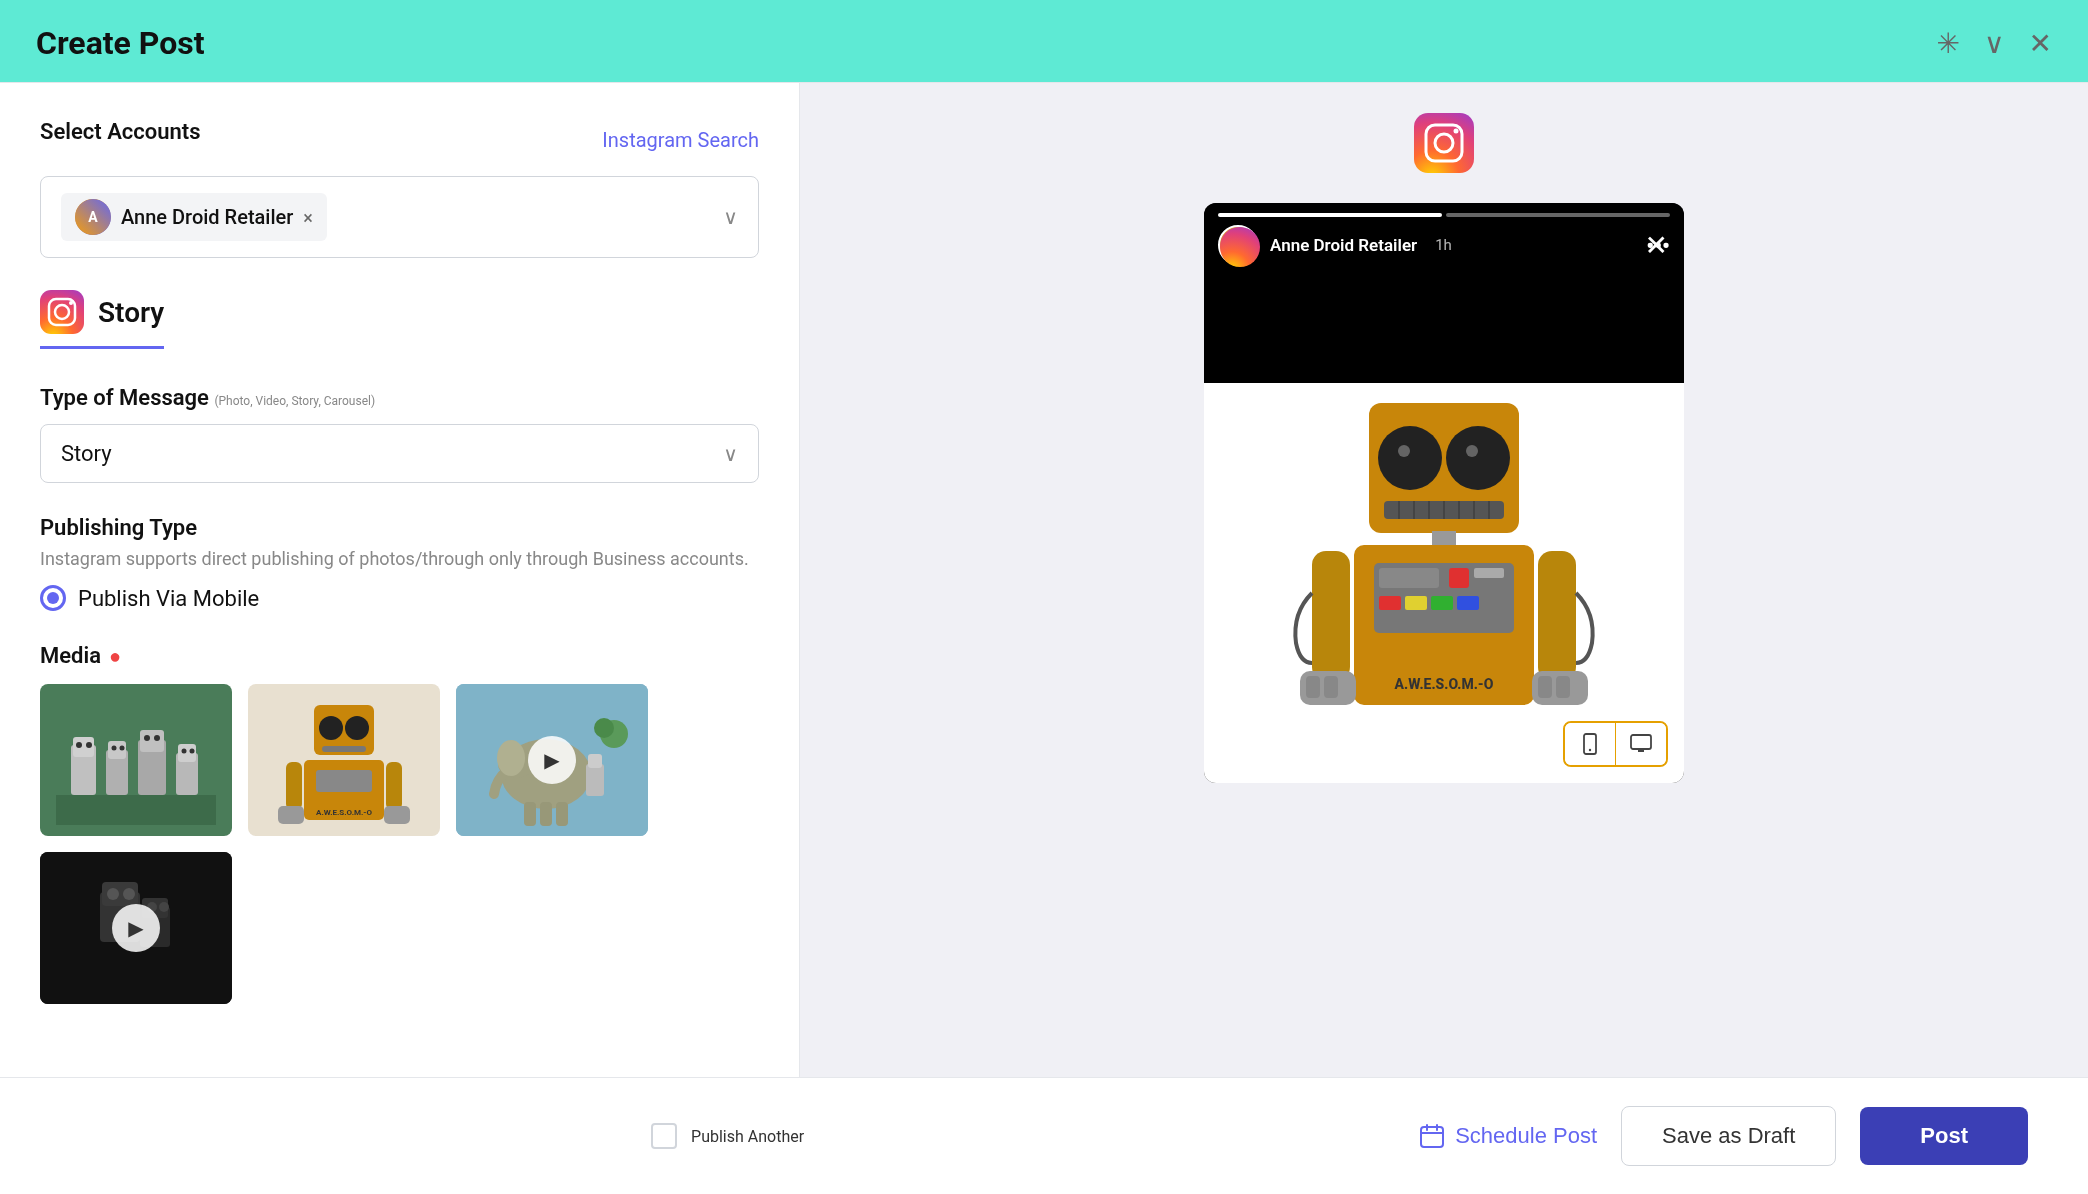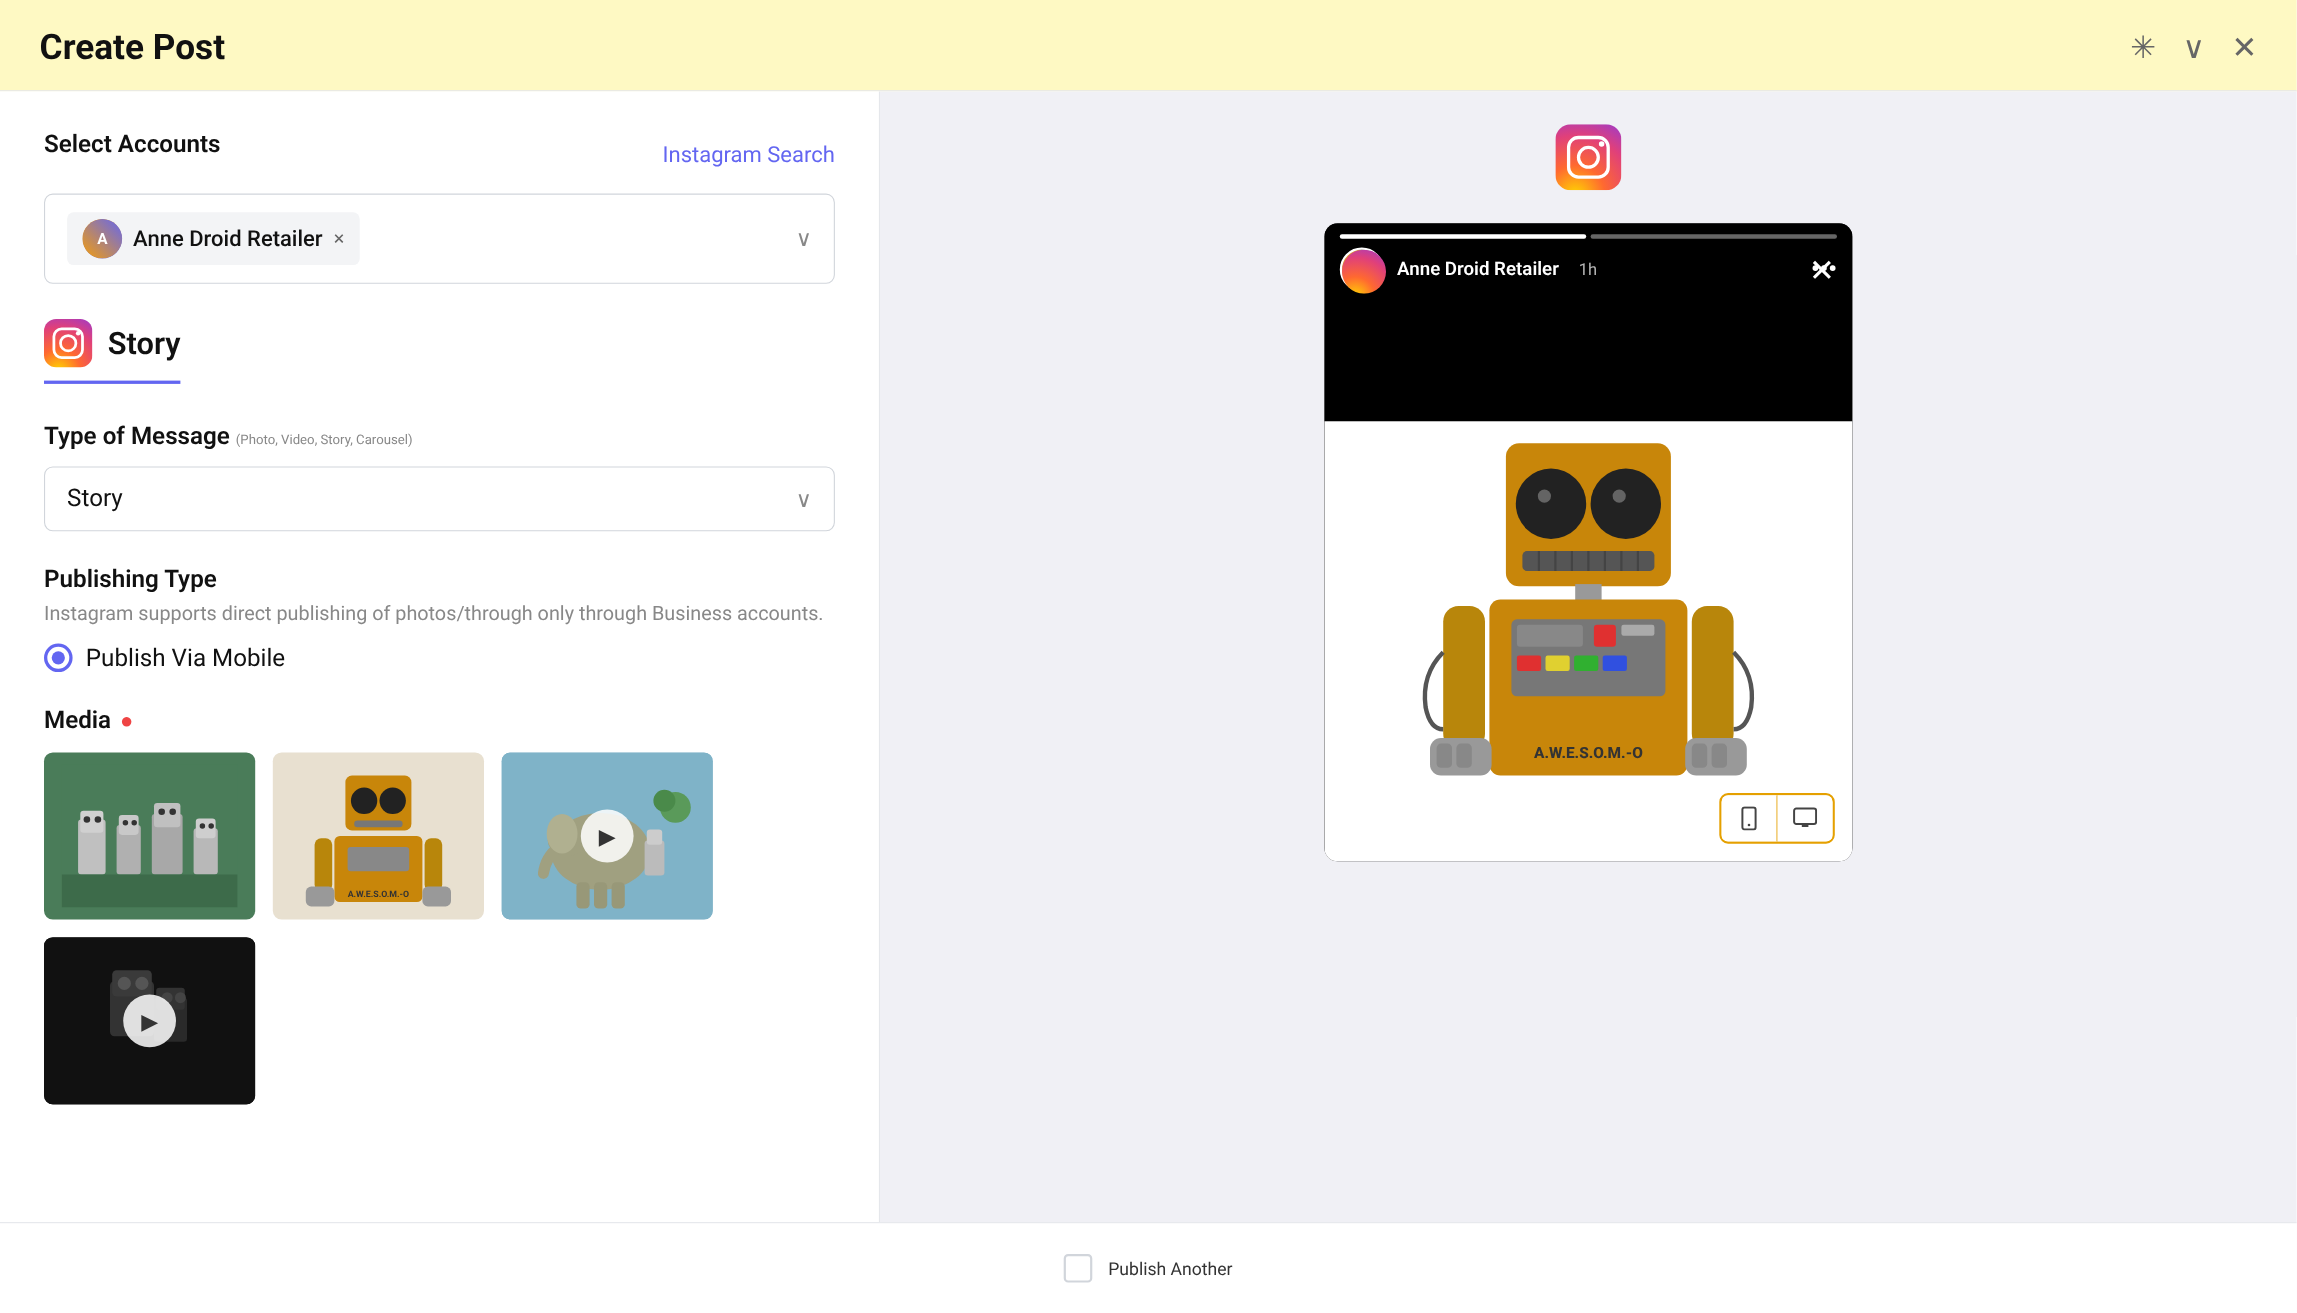--- a/index.html
+++ b/index.html
@@ -13,21 +13,21 @@
       flex-direction: column;
     }
 
     
     .title-bar {
       display: flex;
       align-items: center;
       justify-content: space-between;
       padding: 24px 36px 20px 36px;
       border-bottom: 1px solid #e5e7eb;
-      background: #fef9c3;
+      background: #5eead4;
       flex-shrink: 0;
     }
     .title-bar-title {
       font-size: 32px;
       font-weight: 700;
       color: #111;
     }
     .title-bar-actions {
       display: flex;
       align-items: center;
@@ -835,13 +835,26 @@
   </div>
 </div>
 
 <div class="bottom-bar">
   <div class="bottom-bar-left">
     <div class="publish-another-check">
       <div class="checkbox-box"></div>
       <span class="publish-another-label">Publish Another</span>
     </div>
   </div>
+  <div class="bottom-bar-right">
+    <button class="schedule-btn">
+      <svg width="26" height="26" viewBox="0 0 26 26">
+        <rect x="2" y="4" width="22" height="20" rx="3" fill="none" stroke="#6366f1" stroke-width="2"></rect>
+        <line x1="8" y1="2" x2="8" y2="7" stroke="#6366f1" stroke-width="2" stroke-linecap="round"></line>
+        <line x1="18" y1="2" x2="18" y2="7" stroke="#6366f1" stroke-width="2" stroke-linecap="round"></line>
+        <line x1="2" y1="10" x2="24" y2="10" stroke="#6366f1" stroke-width="2"></line>
+      </svg>
+      <span>Schedule Post</span>
+    </button>
+    <button class="save-draft-btn">Save as Draft</button>
+    <button class="post-btn">Post</button>
+  </div>
 </div>
 
 </body></html>

